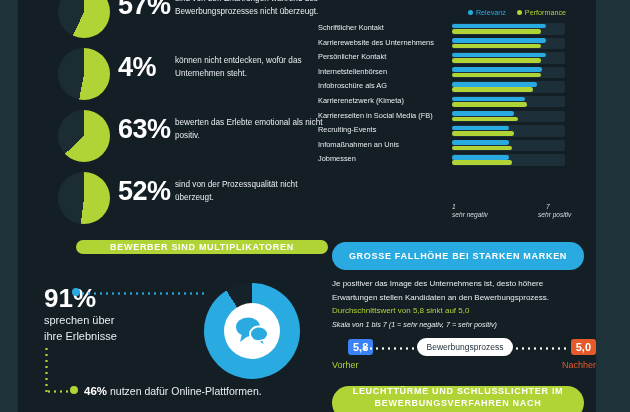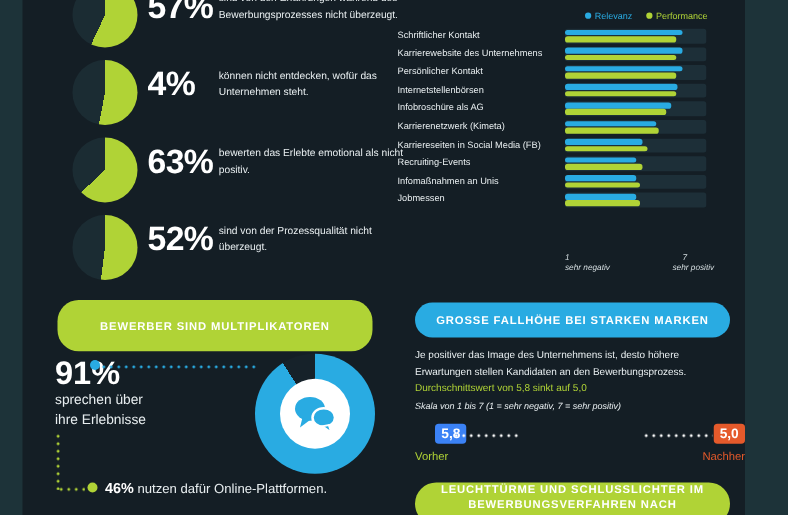--- a/index.html
+++ b/index.html
@@ -109,21 +109,21 @@
     <div class="pie" id="pie2" style="background: conic-gradient(rgb(176, 211, 54) 0deg, rgb(176, 211, 54) 226.8deg, rgb(27, 44, 51) 226.8deg, rgb(27, 44, 51) 360deg);"></div>
     <div class="pct">63%</div>
     <div class="pdesc">bewerten das Erlebte emotional als nicht positiv.</div>
   </div>
   <div class="pierow" style="top:172px">
     <div class="pie" id="pie3" style="background: conic-gradient(rgb(176, 211, 54) 0deg, rgb(176, 211, 54) 187.2deg, rgb(27, 44, 51) 187.2deg, rgb(27, 44, 51) 360deg);"></div>
     <div class="pct">52%</div>
     <div class="pdesc">sind von der Prozessqualität nicht überzeugt.</div>
   </div>
 
-  <div class="banner green" style="left:46px;top:240px;width:252px;height:41px;">BEWERBER SIND MULTIPLIKATOREN</div>
+  <div class="banner green" style="left:76px;top:240px;width:252px;height:14px;">BEWERBER SIND MULTIPLIKATOREN</div>
 
   <div class="big91">91%</div>
   <div class="sub91">sprechen über<br>ihre Erlebnisse</div>
   <div class="dot-blue"></div>
   <div class="dotline-h"></div>
   <div class="donut">
     <div class="donut-hole"></div>
     <svg class="bubble-ico" viewBox="0 0 36 32">
       <ellipse cx="14" cy="12" rx="12" ry="9.5" fill="#29abe2"></ellipse>
       <path d="M8 19 L6 27 L14 21 Z" fill="#29abe2"></path>
@@ -232,19 +232,20 @@
   <div class="rtext">
     <span>Je positiver das Image des Unternehmens ist, desto höhere Erwartungen stellen Kandidaten an den Bewerbungsprozess.</span><br>
     <span class="hl">Durchschnittswert von 5,8 sinkt auf 5,0</span><br>
     <span class="it">Skala von 1 bis 7 (1 = sehr negativ, 7 = sehr positiv)</span>
   </div>
 
   <div class="cmp">
     <div class="chip vor">5,8</div>
     <div class="clab vor">Vorher</div>
     <div class="cdot-l"></div>
+    <div class="pill">Bewerbungsprozess</div>
     <div class="cdot-r"></div>
     <div class="chip nach">5,0</div>
     <div class="clab nach">Nachher</div>
   </div>
 
   <div class="banner green" style="left:332px;top:386px;width:252px;height:34px;line-height:12px;padding:0 14px;box-sizing:border-box;">LEUCHTTÜRME UND SCHLUSSLICHTER IM BEWERBUNGSVERFAHREN NACH BRANCHEN</div>
 </div>
 
 </body></html>

